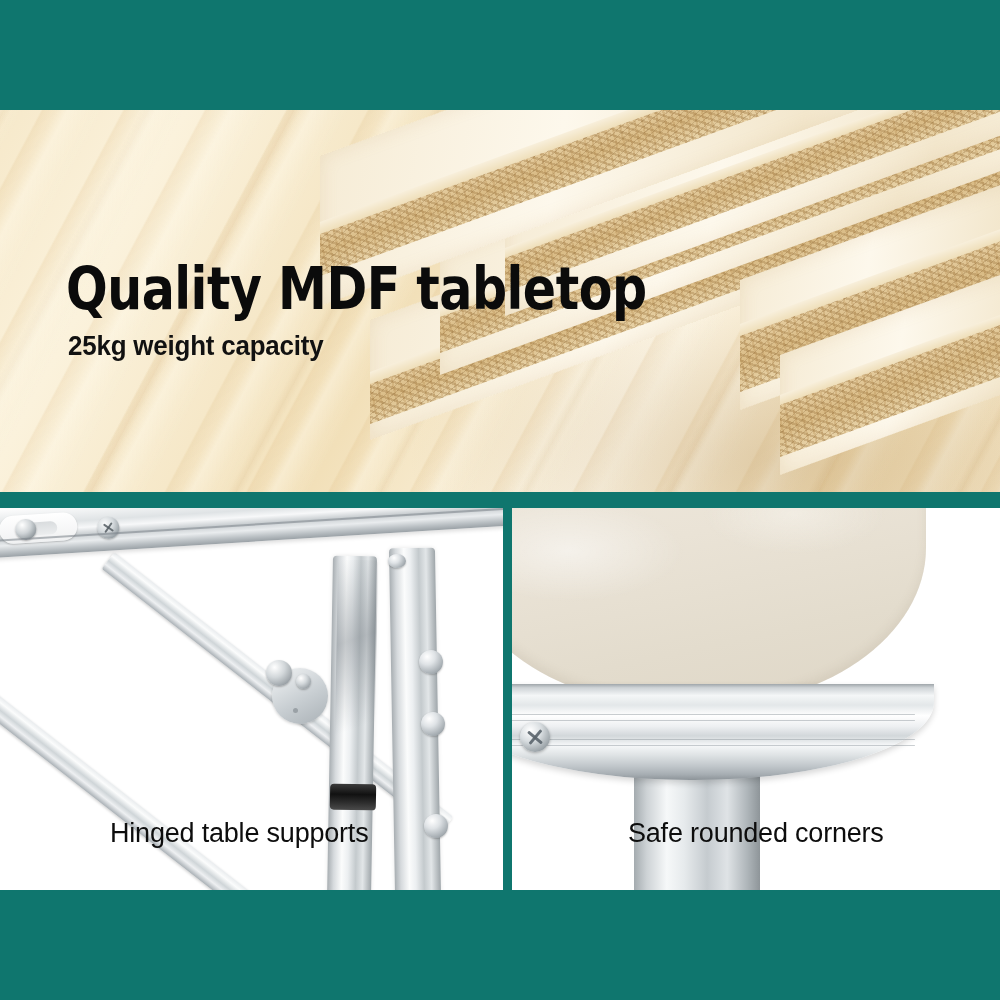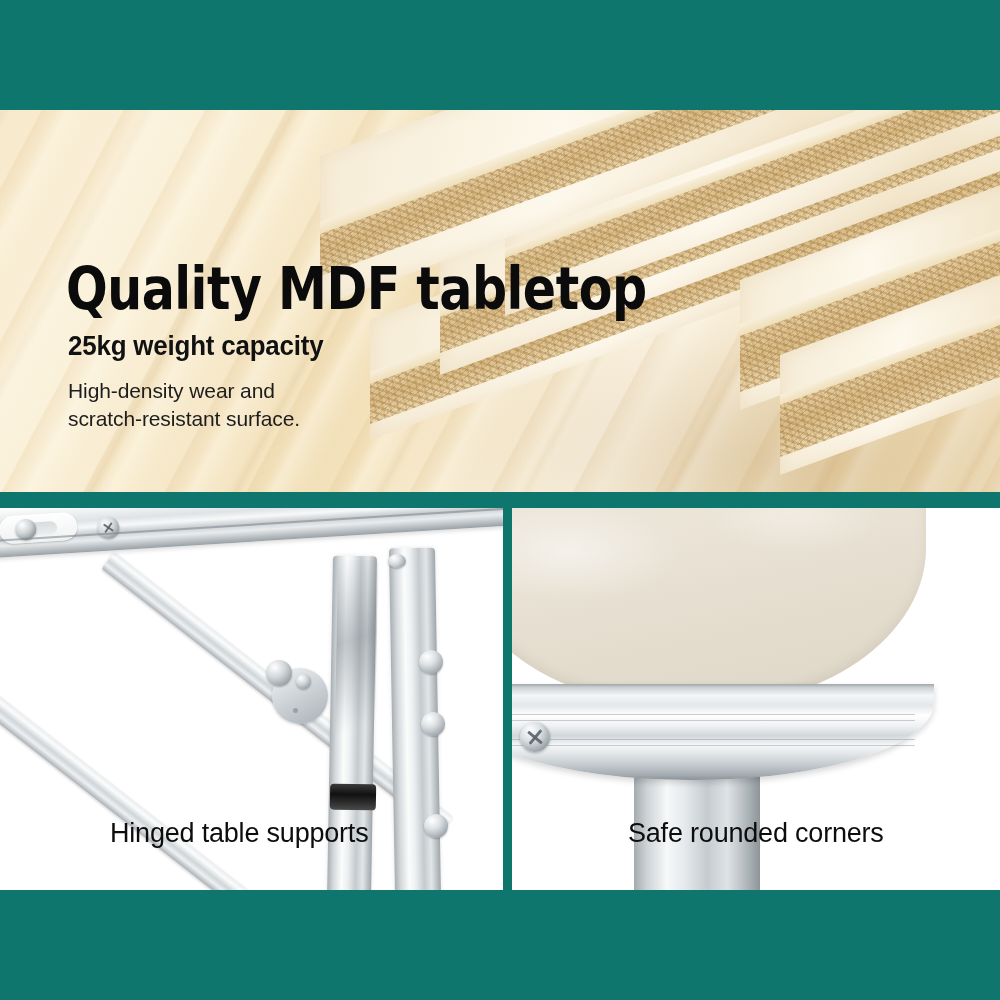--- a/index.html
+++ b/index.html
@@ -296,24 +296,20 @@
       <div class="board" id="bd4">
         <div class="face"></div>
         <div class="lip"></div>
         <div class="chip"></div>
       </div>
     </div>
 
     <div class="hero-text">
       <h1 class="h1">Quality MDF tabletop</h1>
       <div class="h2">25kg weight capacity</div>
-      <div class="body-copy">
-        <div>High-density wear and</div>
-        <div>scratch-resistant surface.</div>
-      </div>
     </div>
   </section>
 
   <section class="panel" id="panelLeft">
     <div class="brace" id="brB"></div>
     <div class="brace" id="brA"></div>
     <div class="brace-joint"></div>
     <div class="joint-pin"></div>
     <div class="joint-pin small"></div>
     <div class="joint-dot"></div>

